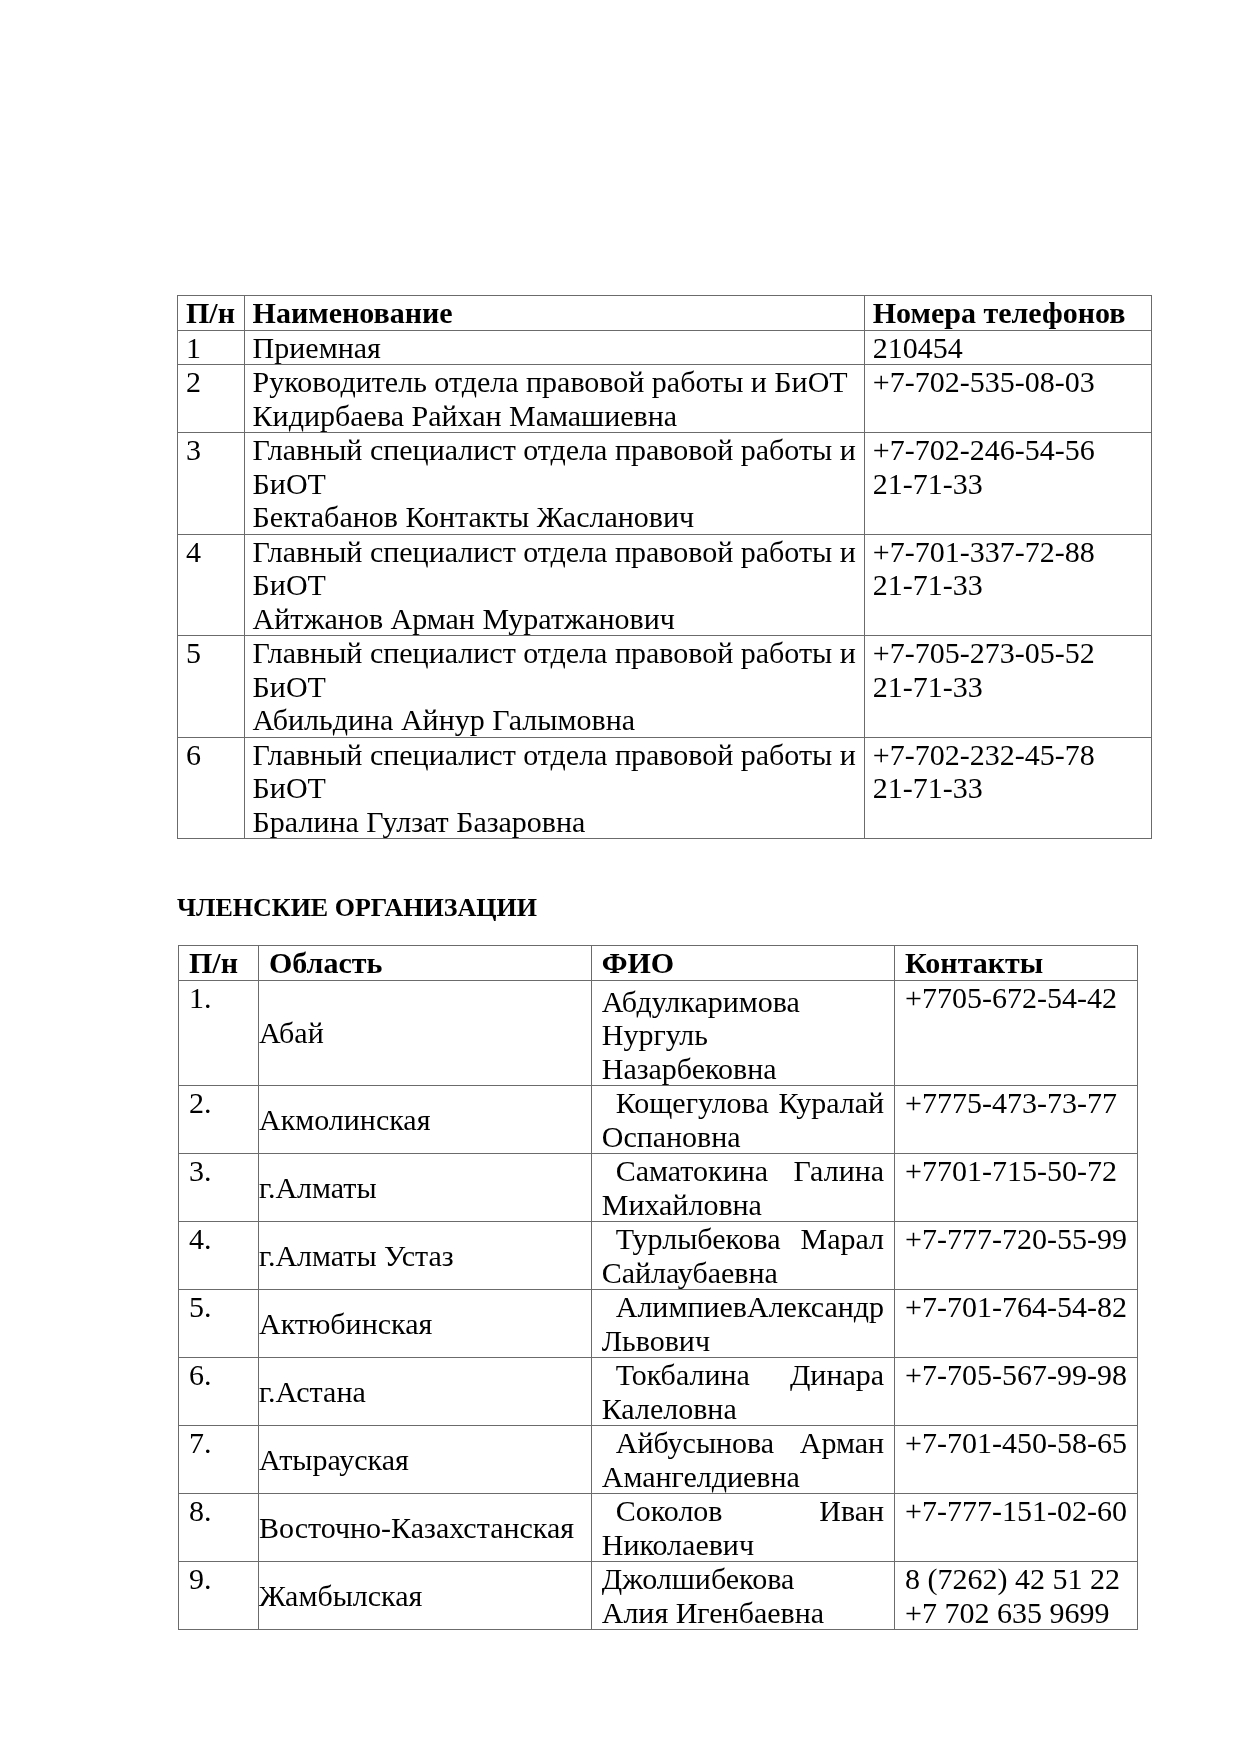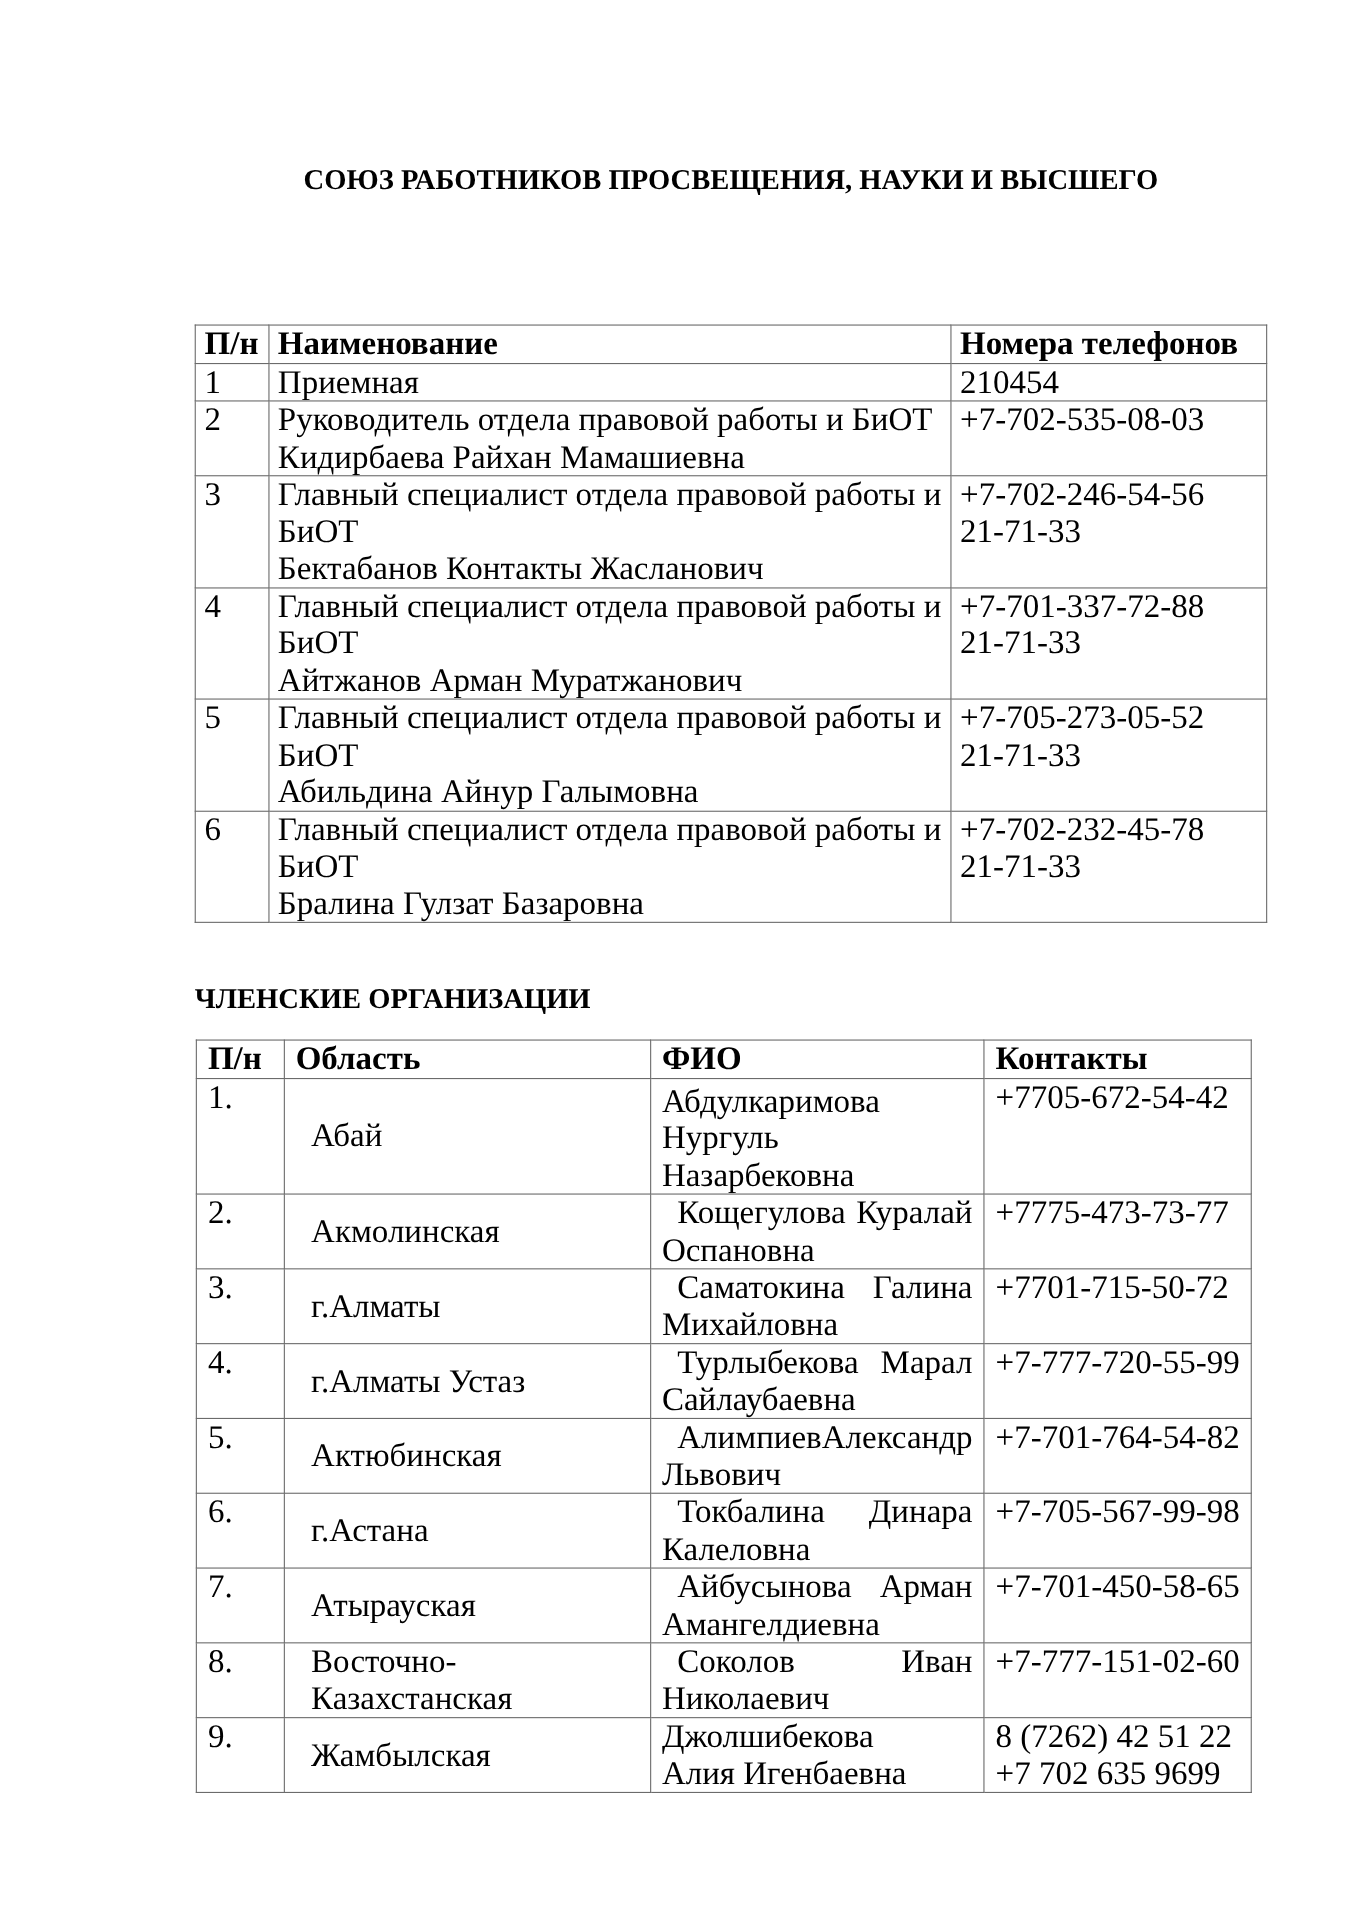--- a/index.html
+++ b/index.html
@@ -8,29 +8,28 @@
   .title div { white-space:nowrap; }
   table { position:absolute; border-collapse:collapse; font-size:30px; line-height:33.5px; }
   td, th { border:1.5px solid #6b6b6b; vertical-align:top; padding:0 8px; text-align:left; }
   th { font-weight:bold; }
   #t1 { left:177px; top:295px; width:975px; }
   #t1 col.c1 { width:71px; } #t1 col.c2 { width:605px; } #t1 col.c3 { width:299px; }
   #t1 td.multi div, #t2 td div { white-space:nowrap; }
   .sec2 { position:absolute; left:177px; width:961px; top:892px; font-weight:bold; font-size:26px; line-height:32px; }
   #t2 { left:178px; top:945px; width:960px; }
   #t2 col.c1 { width:81px; } #t2 col.c2 { width:338px; } #t2 col.c3 { width:300px; } #t2 col.c4 { width:241px; }
-  #t2 td.region { vertical-align:middle; padding-left:24px; }
+  #t2 td.region { vertical-align:middle; padding-left:0; }
   #t2 td.fio .l1 { display:flex; justify-content:space-between;margin-left:14px; }
   #t2 th, #t2 td { padding:0 10px; }
 </style>
 </head>
 <body>
 
 <div class="title">
-  <div>СОЮЗ РАБОТНИКОВ ПРОСВЕЩЕНИЯ, НАУКИ И ВЫСШЕГО</div>
 </div>
 
 <table id="t1">
   <colgroup>
       <col class="c1">
       <col class="c2">
       <col class="c3">
     </colgroup>
   <thead>
     <tr>

